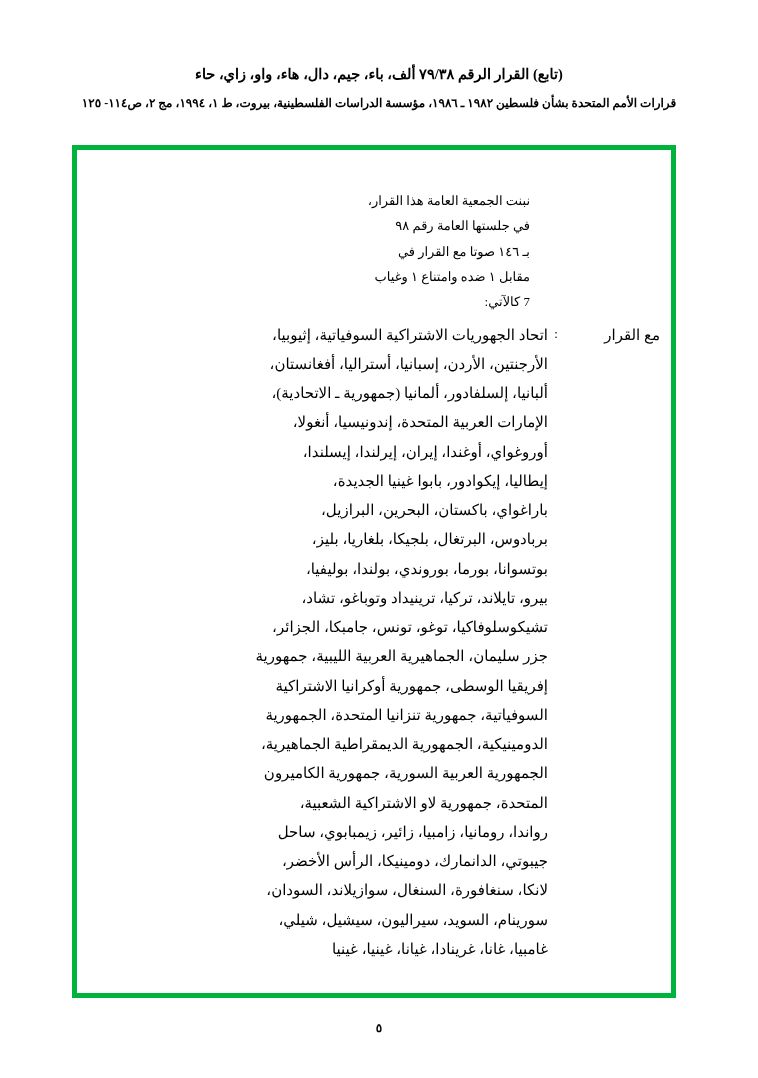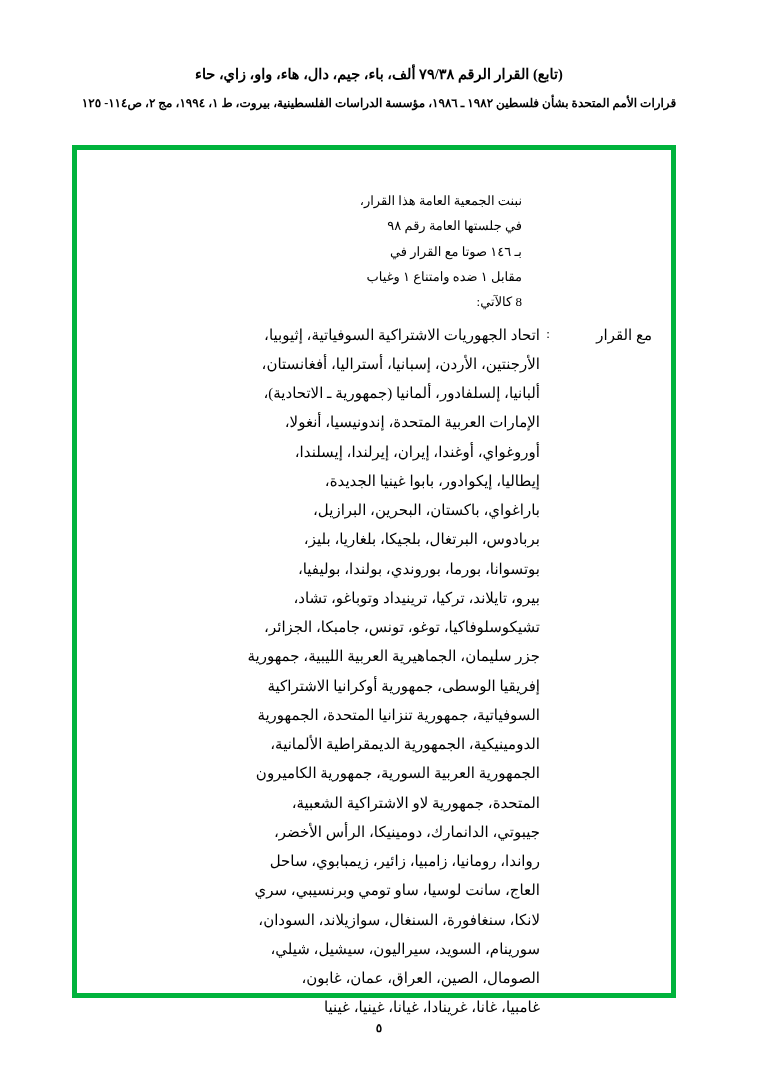--- a/index.html
+++ b/index.html
@@ -49,21 +49,21 @@
     left: 72px;
     width: 604px;
     height: 853px;
     border: 5px solid #00b33c;
     box-sizing: border-box;
     background: #ffffff;
   }
   .content {
     position: absolute;
     top: 170px;
-    left: 64px;
+    left: 72px;
     width: 628px;
     height: 800px;
     box-sizing: border-box;
     padding: 10px 40px 10px 40px;
     direction: rtl;
   }
   .intro {
     margin-top: 8px;
     font-size: 13px;
     line-height: 1.95;
@@ -128,50 +128,48 @@
 
   <div class="frame"></div>
 
   <div class="content">
 
     <div class="intro">
       <div>نبنت الجمعية العامة هذا القرار،</div>
       <div>في جلستها العامة رقم ٩٨</div>
       <div>بـ ١٤٦ صوتا مع القرار في</div>
       <div>مقابل ١ ضده وامتناع ١ وغياب</div>
-      <div>8 كالآتي:</div>
+      <div>7 كالآتي:</div>
     </div>
 
     <div class="vote-block">
       <div class="vote-label">مع القرار</div>
       <div class="vote-colon">:</div>
       <div class="vote-list">
         <div>اتحاد الجهوريات الاشتراكية السوفياتية، إثيوبيا،</div>
         <div>الأرجنتين، الأردن، إسبانيا، أستراليا، أفغانستان،</div>
         <div>ألبانيا، إلسلفادور، ألمانيا (جمهورية ـ الاتحادية)،</div>
         <div>الإمارات العربية المتحدة، إندونيسيا، أنغولا،</div>
         <div>أوروغواي، أوغندا، إيران، إيرلندا، إيسلندا،</div>
         <div>إيطاليا، إيكوادور، بابوا غينيا الجديدة،</div>
         <div>باراغواي، باكستان، البحرين، البرازيل،</div>
         <div>بربادوس، البرتغال، بلجيكا، بلغاريا، بليز،</div>
         <div>بوتسوانا، بورما، بوروندي، بولندا، بوليفيا،</div>
         <div>بيرو، تايلاند، تركيا، ترينيداد وتوباغو، تشاد،</div>
         <div>تشيكوسلوفاكيا، توغو، تونس، جامبكا، الجزائر،</div>
         <div>جزر سليمان، الجماهيرية العربية الليبية، جمهورية</div>
         <div>إفريقيا الوسطى، جمهورية أوكرانيا الاشتراكية</div>
         <div>السوفياتية، جمهورية تنزانيا المتحدة، الجمهورية</div>
-        <div>الدومينيكية، الجمهورية الديمقراطية الألمانية،</div>
+        <div>الدومينيكية، الجمهورية الديمقراطية الجماهيرية،</div>
         <div>الجمهورية العربية السورية، جمهورية الكاميرون</div>
         <div>المتحدة، جمهورية لاو الاشتراكية الشعبية،</div>
+        <div>رواندا، رومانيا، زامبيا، زائير، زيمبابوي، ساحل</div>
         <div>جيبوتي، الدانمارك، دومينيكا، الرأس الأخضر،</div>
-        <div>رواندا، رومانيا، زامبيا، زائير، زيمبابوي، ساحل</div>
-        <div>العاج، سانت لوسيا، ساو تومي وبرنسيبي، سري</div>
         <div>لانكا، سنغافورة، السنغال، سوازيلاند، السودان،</div>
         <div>سورينام، السويد، سيراليون، سيشيل، شيلي،</div>
-        <div>الصومال، الصين، العراق، عمان، غابون،</div>
         <div>غامبيا، غانا، غرينادا، غيانا، غينيا، غينيا</div>
       </div>
     </div>
 
   </div>
 
   <div class="page-number">٥</div>
 
 </div>
 

